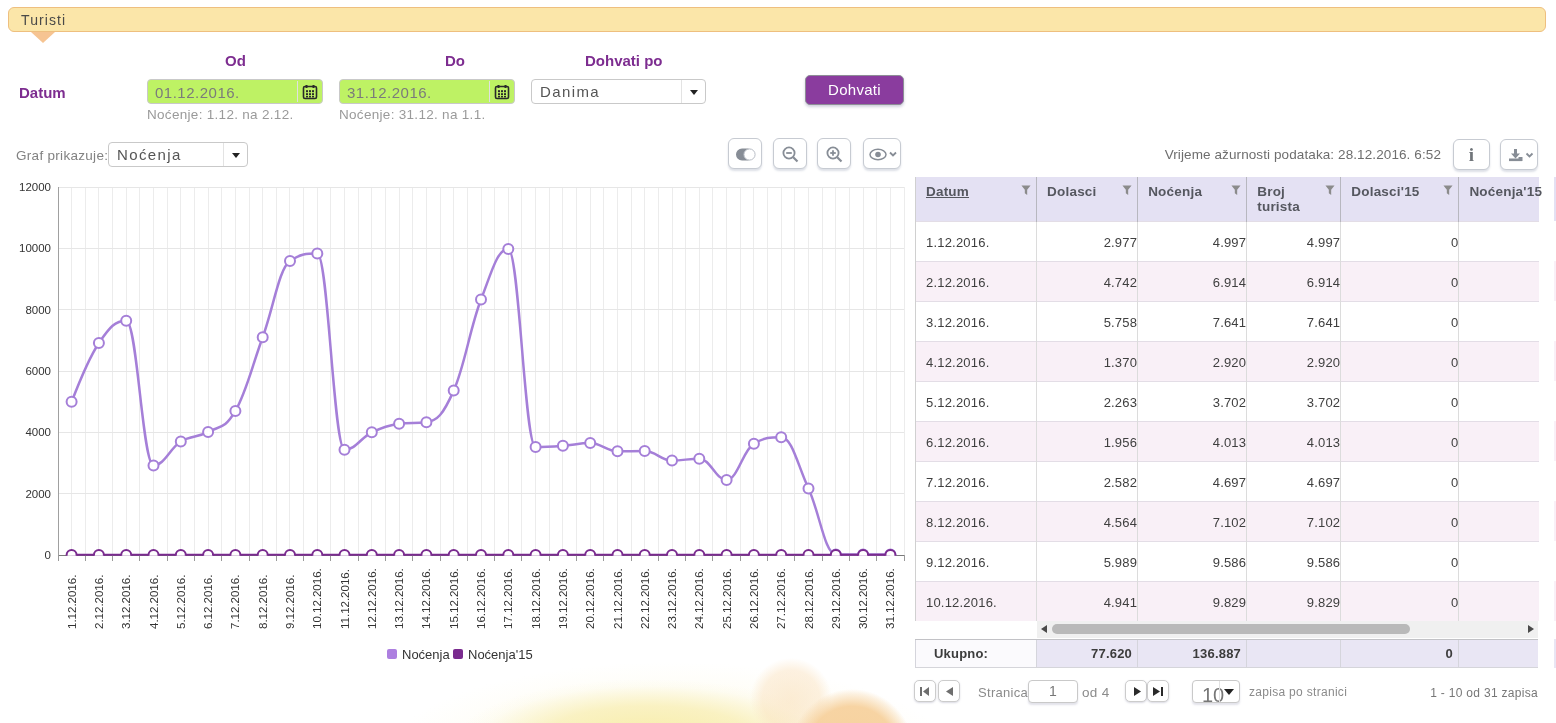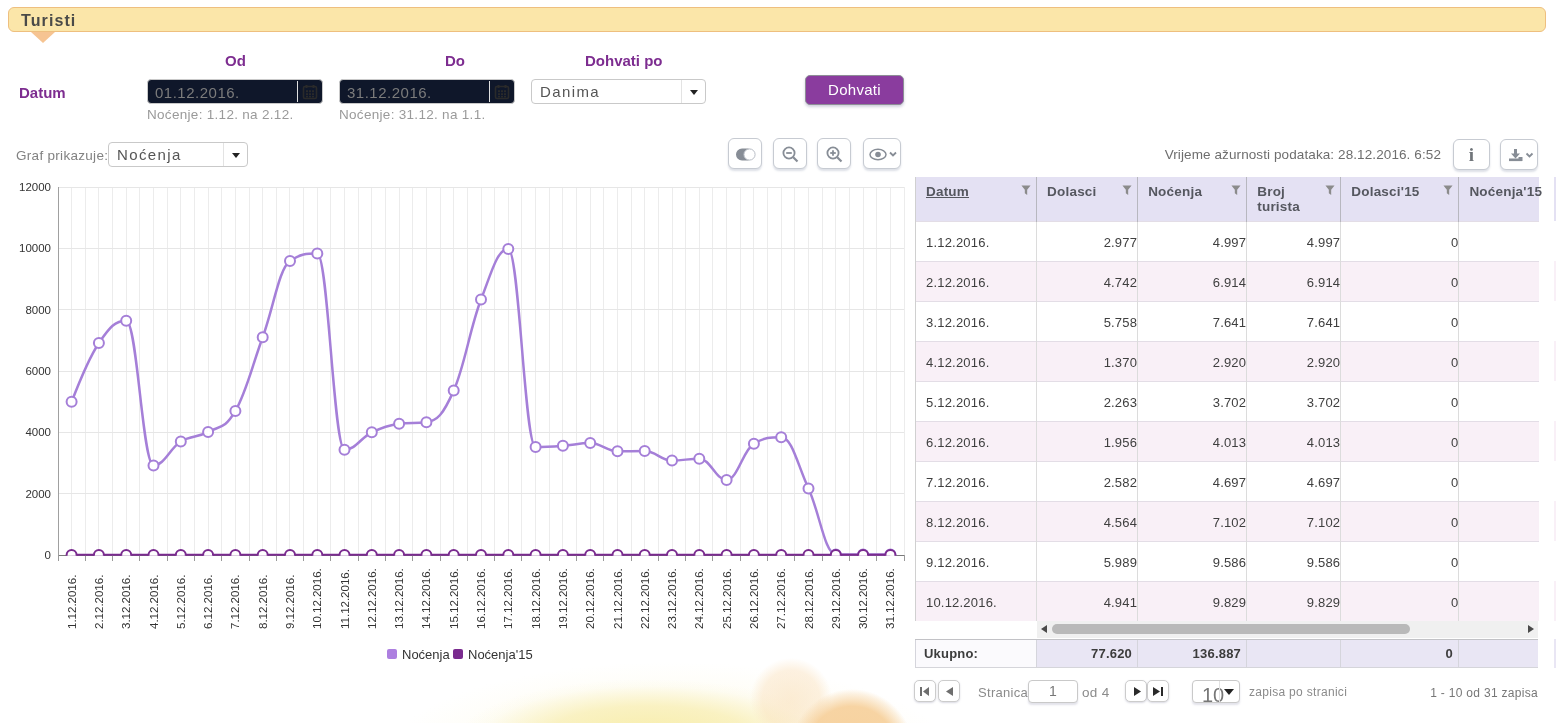--- a/index.html
+++ b/index.html
@@ -5,24 +5,24 @@
 * { margin:0; padding:0; box-sizing:border-box; }
 html,body { width:1556px; height:723px; background:#fff; font-family:"Liberation Sans", sans-serif; overflow:hidden; }
 #deco { position:absolute; left:0; top:0; width:1556px; height:723px; z-index:0;
   background:
     radial-gradient(circle 62px at 852px 751px, rgba(246,206,151,0.92) 0%, rgba(246,206,151,0.88) 72%, rgba(247,215,170,0.35) 92%, rgba(248,222,185,0) 100%),
     radial-gradient(circle 41px at 791px 699px, rgba(249,221,181,0.55) 0%, rgba(249,221,181,0.42) 70%, rgba(249,221,181,0) 100%),
     radial-gradient(ellipse 190px 60px at 648px 739px, rgba(247,236,163,0.92) 0%, rgba(248,238,178,0.75) 55%, rgba(251,246,215,0.2) 88%, rgba(252,248,228,0) 100%),
     radial-gradient(ellipse 280px 90px at 670px 752px, rgba(251,243,200,0.5) 0%, rgba(252,246,218,0) 100%);
 }
 #topbar { position:absolute; left:8px; top:7px; width:1538px; height:25px; background:#fbe6a9; border:1px solid #eebf7f; border-radius:6px; z-index:2;}
-#topbar .t { position:absolute; left:12px; top:4px; font-size:16px; font-weight:bold; color:#4a4a48; letter-spacing:1.1px;}
+#topbar .t { position:absolute; left:12px; top:4px; font-size:14px; font-weight:normal; color:#4a4a48; letter-spacing:1.1px;}
 #tri { position:absolute; left:31px; top:32px; width:0; height:0; border-left:12px solid transparent; border-right:12px solid transparent; border-top:11px solid #f6c492; z-index:2;}
 .plbl { position:absolute; color:#7d2d90; font-weight:bold; font-size:15px; }
-.inp { position:absolute; background:#0f172a; border:1px solid #c9c9c9; border-radius:4px; height:25px; }
+.inp { position:absolute; background:#bef264; border:1px solid #c9c9c9; border-radius:4px; height:25px; }
 .inp .txt { position:absolute; left:7px; top:4px; font-size:15px; color:#7b7b7b; letter-spacing:0.5px;}
 .inp .sep { position:absolute; right:24px; top:1px; bottom:1px; width:1px; background:#e0e0e0; }
 .helper { position:absolute; color:#9a9a9a; font-size:13.5px; letter-spacing:0.3px;}
 .calico { position:absolute; right:4px; top:4px; width:16px; height:16px; }
 #dohvati { position:absolute; left:805px; top:75px; width:99px; height:30px; background:#8a3c9e; border:1px solid #8d8d96; border-radius:5px; color:#fff; font-size:15px; text-align:center; line-height:28px; letter-spacing:0.3px; box-shadow:0 2px 3px rgba(150,150,180,0.45); z-index:2;}
 .selbox { position:absolute; background:#fff; border:1px solid #c9c9c9; border-radius:4px; }
 .selbox .txt { position:absolute; left:8px; top:3px; font-size:15px; color:#555; letter-spacing:1.4px;}
 .selbox .arr { position:absolute; right:0; top:0; bottom:0; width:24px; border-left:1px solid #e3e3e3; }
 .selbox .arr:after { content:""; position:absolute; left:8px; top:10px; width:0; height:0; border-left:4px solid transparent; border-right:4px solid transparent; border-top:5.5px solid #222; }
 .cbtn { position:absolute; background:#fff; border:1px solid #c7cbd2; border-radius:6px; box-shadow:0 2px 2px rgba(120,130,160,0.25); z-index:2;}
@@ -39,21 +39,21 @@
 #grid tr.odd td { background:#fff; }
 #grid tr.even td { background:#f9f0f7; }
 #grid th:first-child, #grid td:first-child { border-left:1px solid #d0d0d0; }
 #hsb { position:absolute; left:1037px; top:621px; width:501px; height:17px; background:#f0f0f0; z-index:1;}
 #hsb .thumb { position:absolute; left:15px; top:3px; width:358px; height:10px; background:#b9b9b9; border-radius:5px;}
 #hsb .la, #hsb .ra { position:absolute; top:4px; width:0; height:0; }
 #hsb .la { left:4px; border-top:4.5px solid transparent; border-bottom:4.5px solid transparent; border-right:6px solid #4a4a4a; }
 #hsb .ra { right:4px; border-top:4.5px solid transparent; border-bottom:4.5px solid transparent; border-left:6px solid #4a4a4a; }
 #tot { position:absolute; left:915px; top:639px; width:623px; height:29px; border-top:1px solid #c2c2c6; border-bottom:1px solid #d5d5da; display:flex; z-index:1; font-size:13px; color:#3c3c3c; font-weight:bold; letter-spacing:0.2px;}
 #tot div { height:100%; border-left:1px solid #d5d5dc; background:#e9e6f4; line-height:27px; }
-#tot div.first { background:#fbfafd; padding-left:8px; }
+#tot div.first { background:#fbfafd; padding-left:18px; }
 
 .pbtn { position:absolute; width:22px; height:22px; background:#fff; border:1px solid #ccc; border-radius:5px; box-shadow:0 1px 2px rgba(130,130,160,0.3); z-index:2;}
 .ptxt { position:absolute; color:#8b8b8b; font-size:14.5px; letter-spacing:0.3px; z-index:2;}
 #pginp { position:absolute; left:1028px; top:680px; width:50px; height:23px; background:#fff; border:1px solid #c9c9c9; border-radius:4px; text-align:center; font-size:14px; color:#777; line-height:21px; box-shadow:0 2px 2px rgba(140,140,170,0.25); z-index:2;}
 #pgsel { position:absolute; left:1192px; top:680px; width:48px; height:23px; background:#fff; border:1px solid #c9c9c9; border-radius:4px; box-shadow:0 2px 2px rgba(140,140,170,0.25); z-index:2;}
 #pgsel .txt { position:absolute; left:9px; top:3px; font-size:20px; color:#777; }
 #pgsel .arr { position:absolute; right:0; top:0; bottom:0; width:20px; border-left:1px solid #e3e3e3;}
 #pgsel .arr:after { content:""; position:absolute; left:4px; top:8px; width:0; height:0; border-left:5px solid transparent; border-right:5px solid transparent; border-top:6px solid #222;}
 </style>
 </head>

